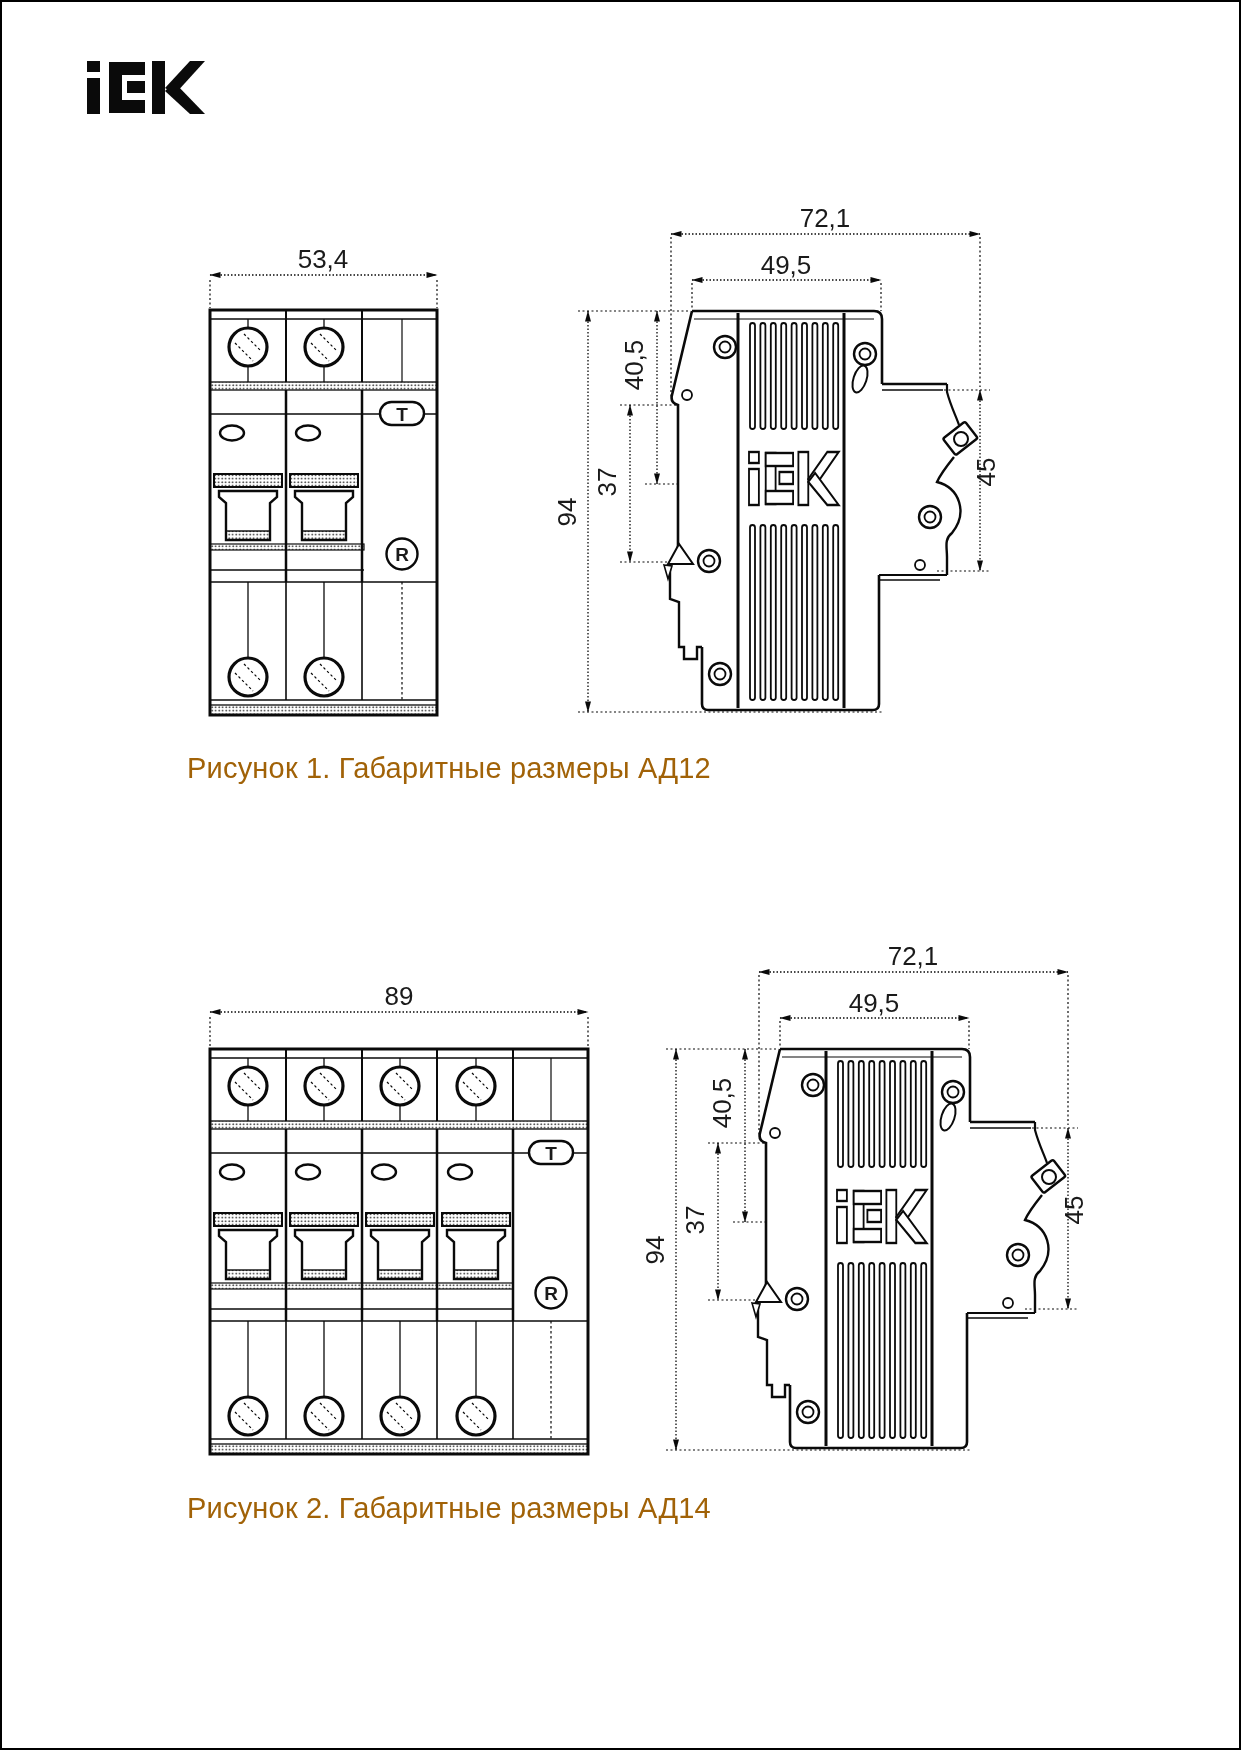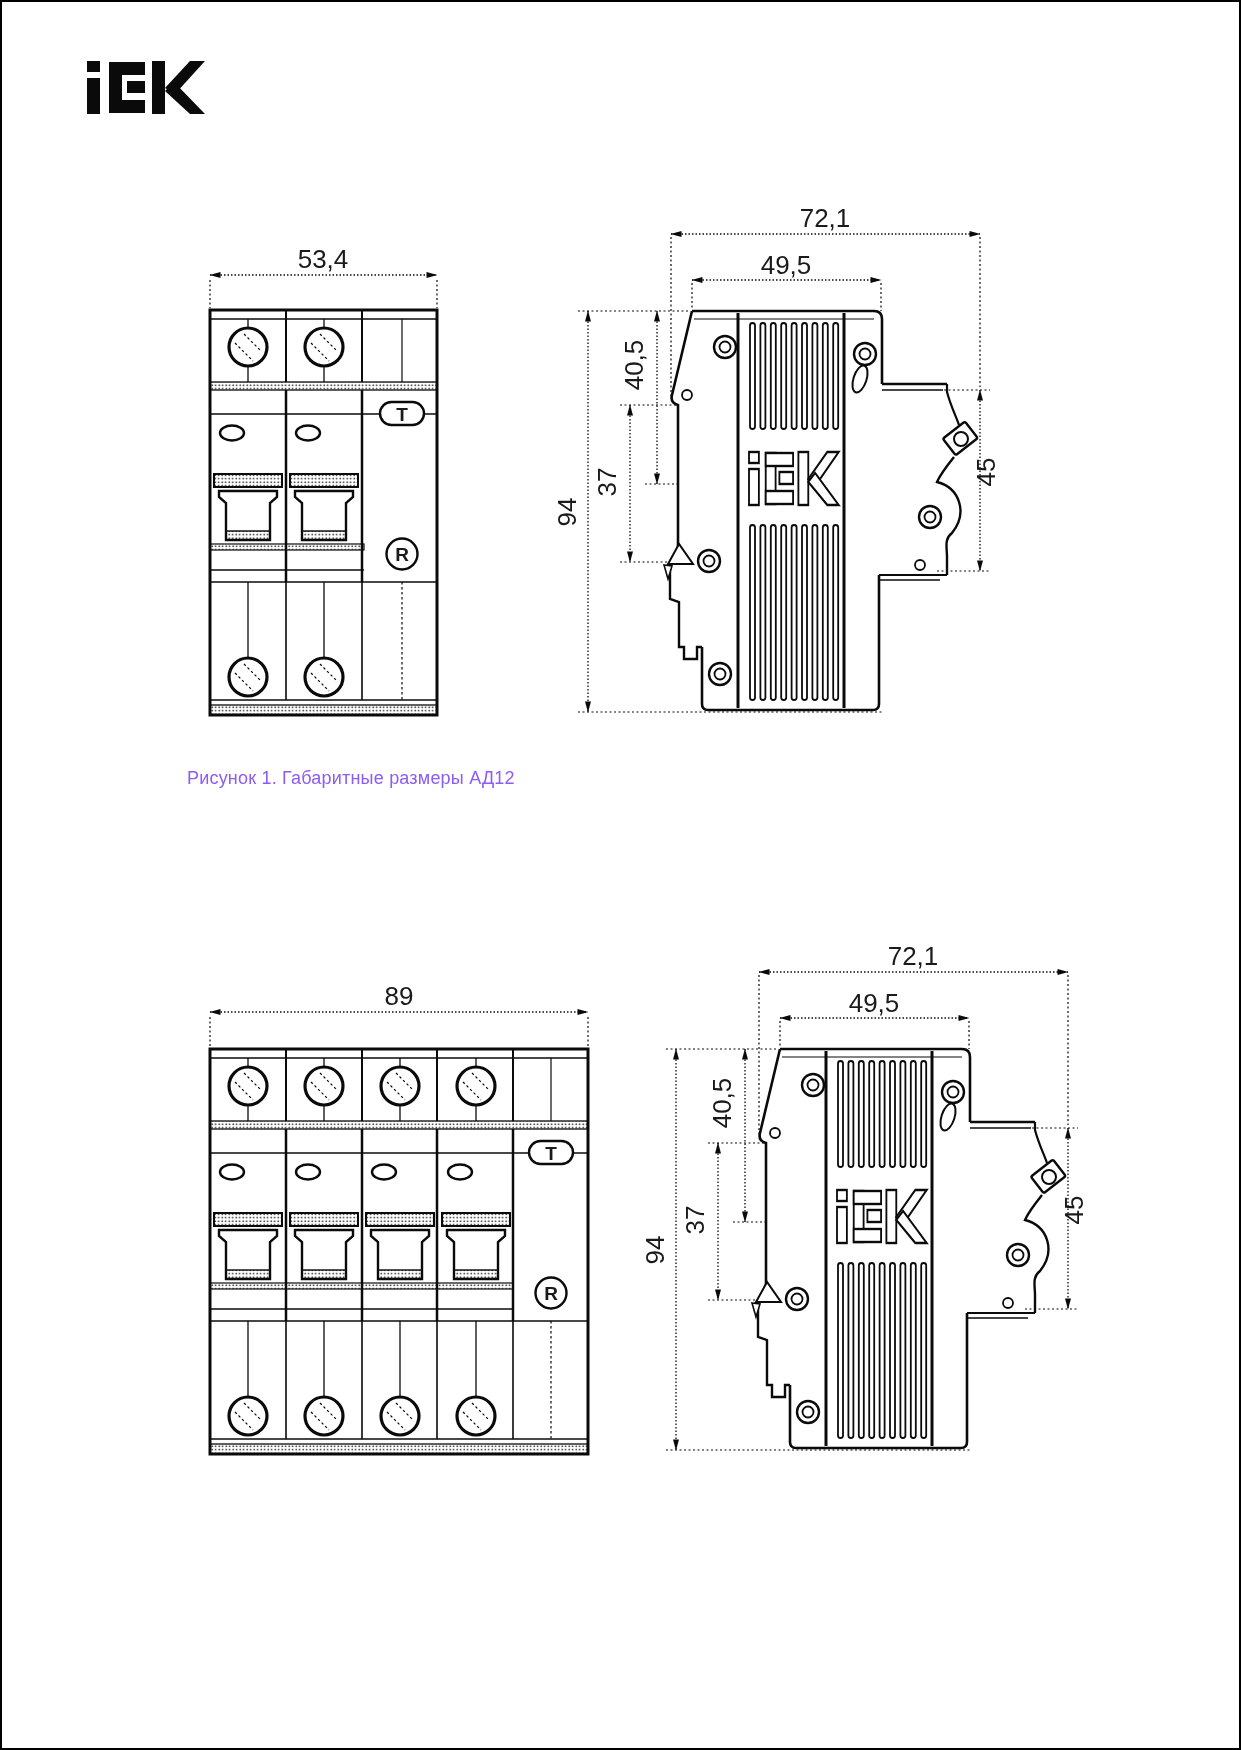--- a/index.html
+++ b/index.html
@@ -9,25 +9,24 @@
     background:#ffffff;
     border:2px solid #000;
     box-sizing:border-box;
     overflow:hidden;
     font-family:"Liberation Sans", sans-serif;
     color:#111;
   }
   .abs{position:absolute;}
   .caption{
     position:absolute;
-    font-size:18px;
-    color:#8b5cf6;
+    font-size:29px;
+    color:#a16207;
     letter-spacing:0.2px;
     white-space:nowrap;
-    margin-top:16px;
   }
   svg text{
     font-family:"Liberation Sans", sans-serif;
     fill:#1a1a1a;
   }
   .dimtxt{font-size:26px;}
 </style>
 </head>
 <body>
 
@@ -283,14 +282,15 @@
   <svg class="abs" style="left:568px;top:903px" width="530" height="560">
     <use href="#sideview-geom"></use>
     <text class="dimtxt" x="343" y="60" text-anchor="middle">72,1</text>
     <text class="dimtxt" x="304" y="107" text-anchor="middle">49,5</text>
     <text class="dimtxt" x="94" y="345" text-anchor="middle" transform="rotate(-90 94 345)">94</text>
     <text class="dimtxt" x="161" y="198" text-anchor="middle" transform="rotate(-90 161 198)">40,5</text>
     <text class="dimtxt" x="134" y="315" text-anchor="middle" transform="rotate(-90 134 315)">37</text>
     <text class="dimtxt" x="513" y="305" text-anchor="middle" transform="rotate(-90 513 305)">45</text>
   </svg>
 
+  <div class="caption" style="left:185px;top:1490px">Рисунок 2. Габаритные размеры АД14</div>
 
 </div>
 
 </body></html>

